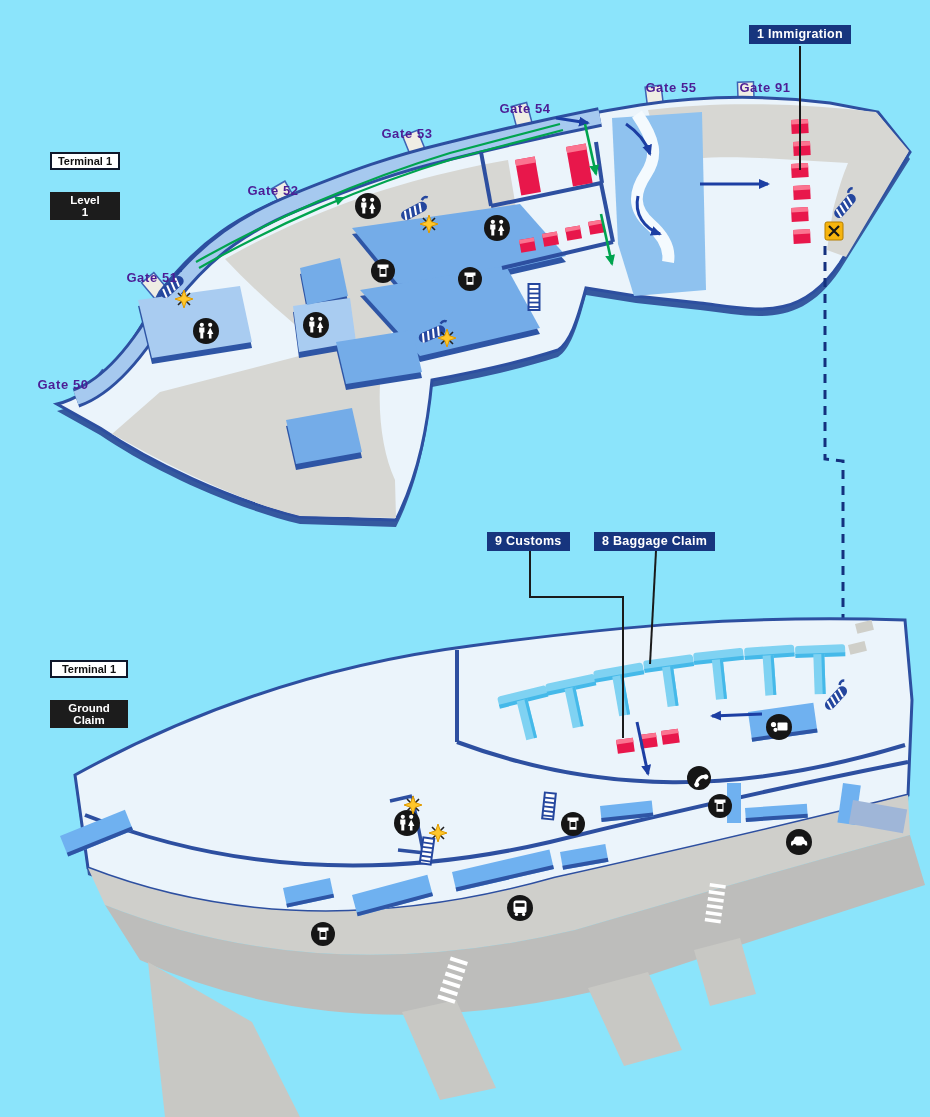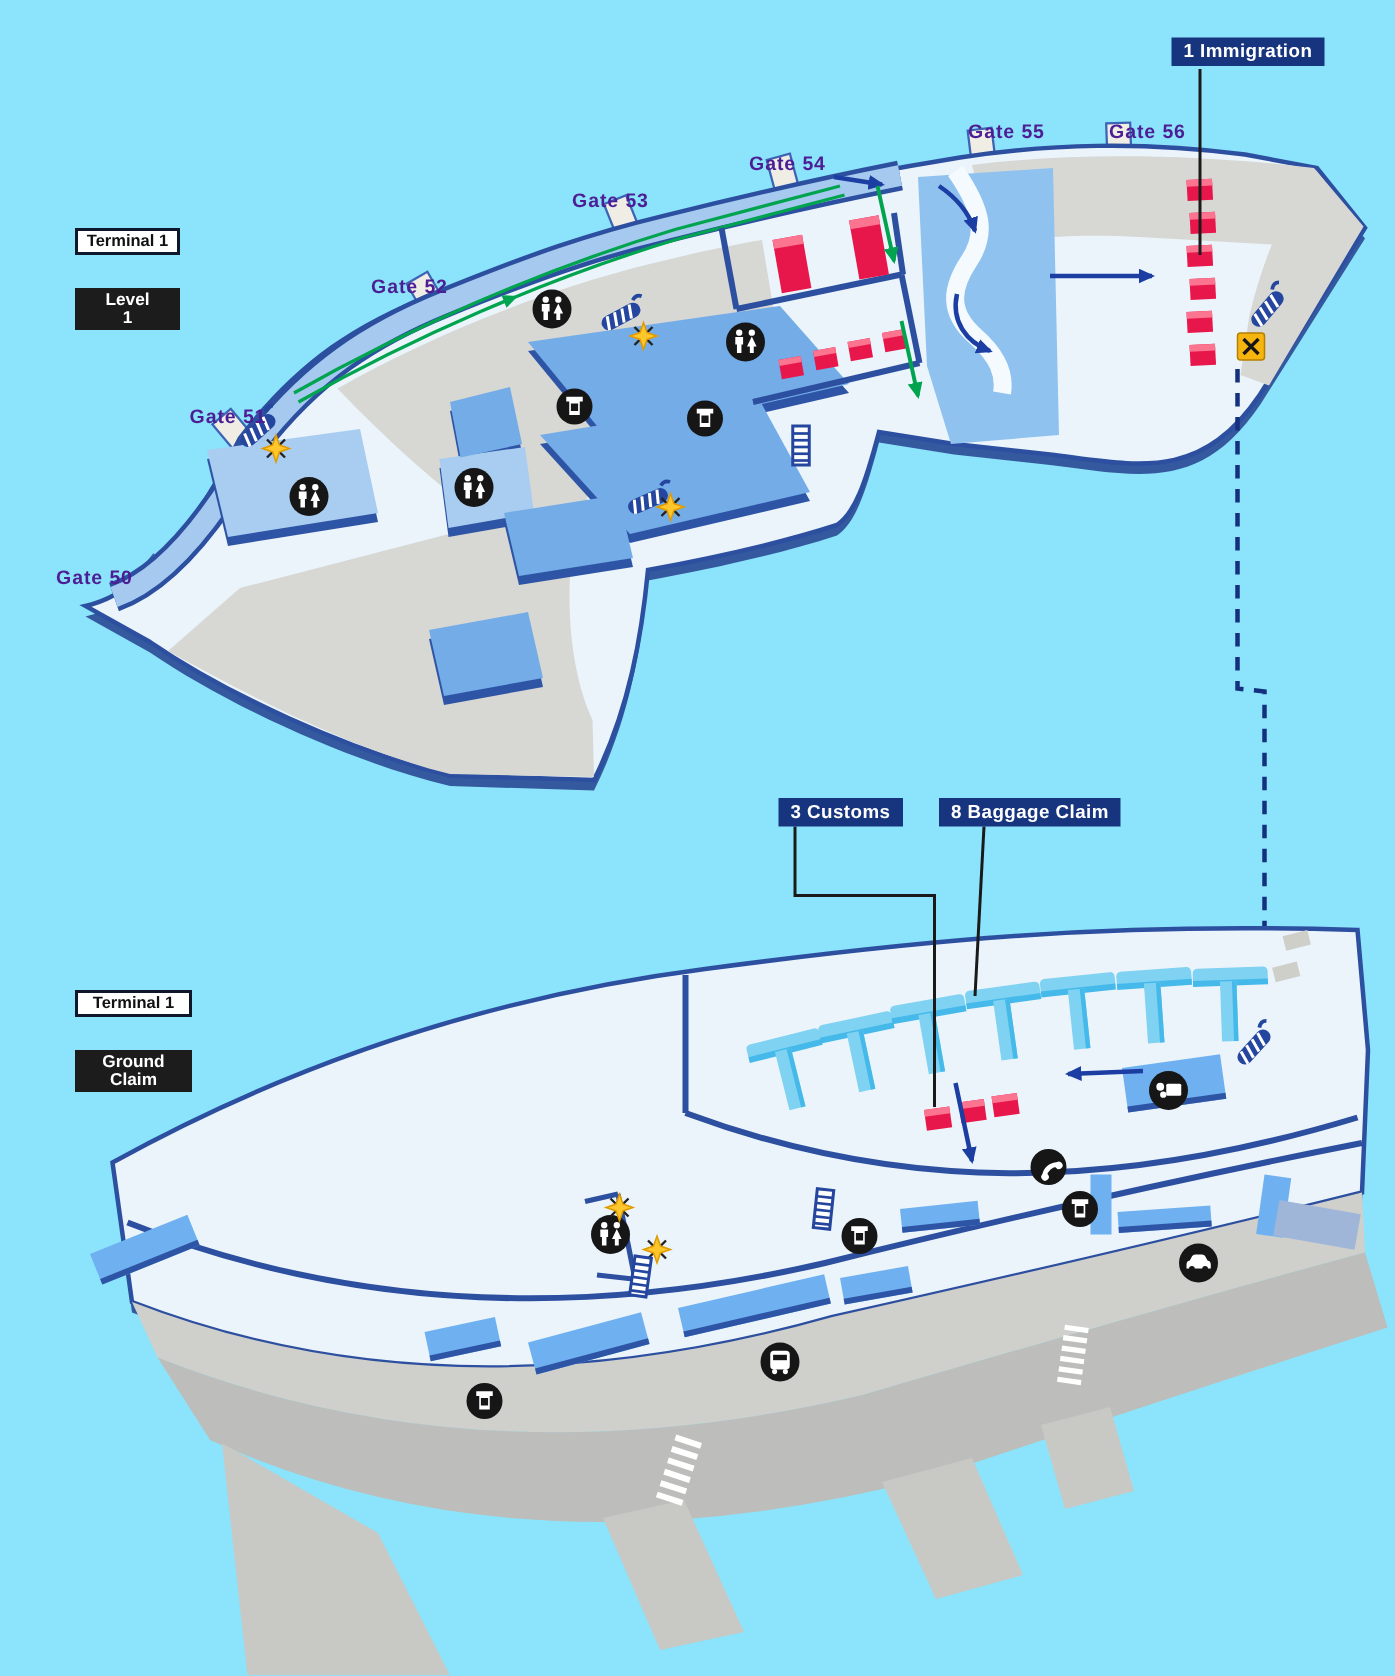--- a/index.html
+++ b/index.html
@@ -2,21 +2,21 @@
 <html><head>
 <meta charset="utf-8">
 <style>
   html,body{margin:0;padding:0;background:#8BE4FB;}
   .canvas{position:relative;width:930px;height:1117px;background:#8BE4FB;overflow:hidden;
           font-family:"Liberation Sans",sans-serif;}
   svg.map{position:absolute;left:0;top:0;}
   .gate{position:absolute;transform:translateX(-50%);font-weight:bold;font-size:13px;
         color:#4c1d95;letter-spacing:.6px;white-space:nowrap;}
   .anno{position:absolute;background:#17357E;color:#fff;font-weight:bold;font-size:12.5px;
-        padding:2px 8px 3px;white-space:nowrap;letter-spacing:.3px;margin-left:32px;}
+        padding:2px 8px 3px;white-space:nowrap;letter-spacing:.3px;}
   .tlabel{position:absolute;text-align:center;}
   .tlabel .t1{background:#ffffff;border:2px solid #0f172a;color:#111;font-weight:bold;
               font-size:11px;padding:1px 0;}
   .tlabel .t2{background:#1c1c1c;color:#fff;font-weight:bold;font-size:11.5px;padding:2px 16px;margin-top:22px;}
 </style>
 </head>
 <body>
 
 <div class="canvas">
 
@@ -393,19 +393,19 @@
   <div class="t1">Terminal 1</div>
   <div class="t2">Ground Claim</div>
 </div>
 
 <div class="gate" style="left:63px;top:377px;text-align:center;">Gate 50</div>
 <div class="gate" style="left:152px;top:270px;">Gate 51</div>
 <div class="gate" style="left:273px;top:183px;text-align:center;">Gate 52</div>
 <div class="gate" style="left:407px;top:126px;">Gate 53</div>
 <div class="gate" style="left:525px;top:101px;">Gate 54</div>
 <div class="gate" style="left:671px;top:80px;">Gate 55</div>
-<div class="gate" style="left:765px;top:80px;">Gate 56</div>
+<div class="gate" style="left:765px;top:80px;">Gate 91</div>
 
 <div class="anno" style="left:749px;top:25px;">1 Immigration</div>
-<div class="anno" style="left:487px;top:532px;">3 Customs</div>
+<div class="anno" style="left:487px;top:532px;">9 Customs</div>
 <div class="anno" style="left:594px;top:532px;">8 Baggage Claim</div>
 
 </div>
 
 </body></html>

